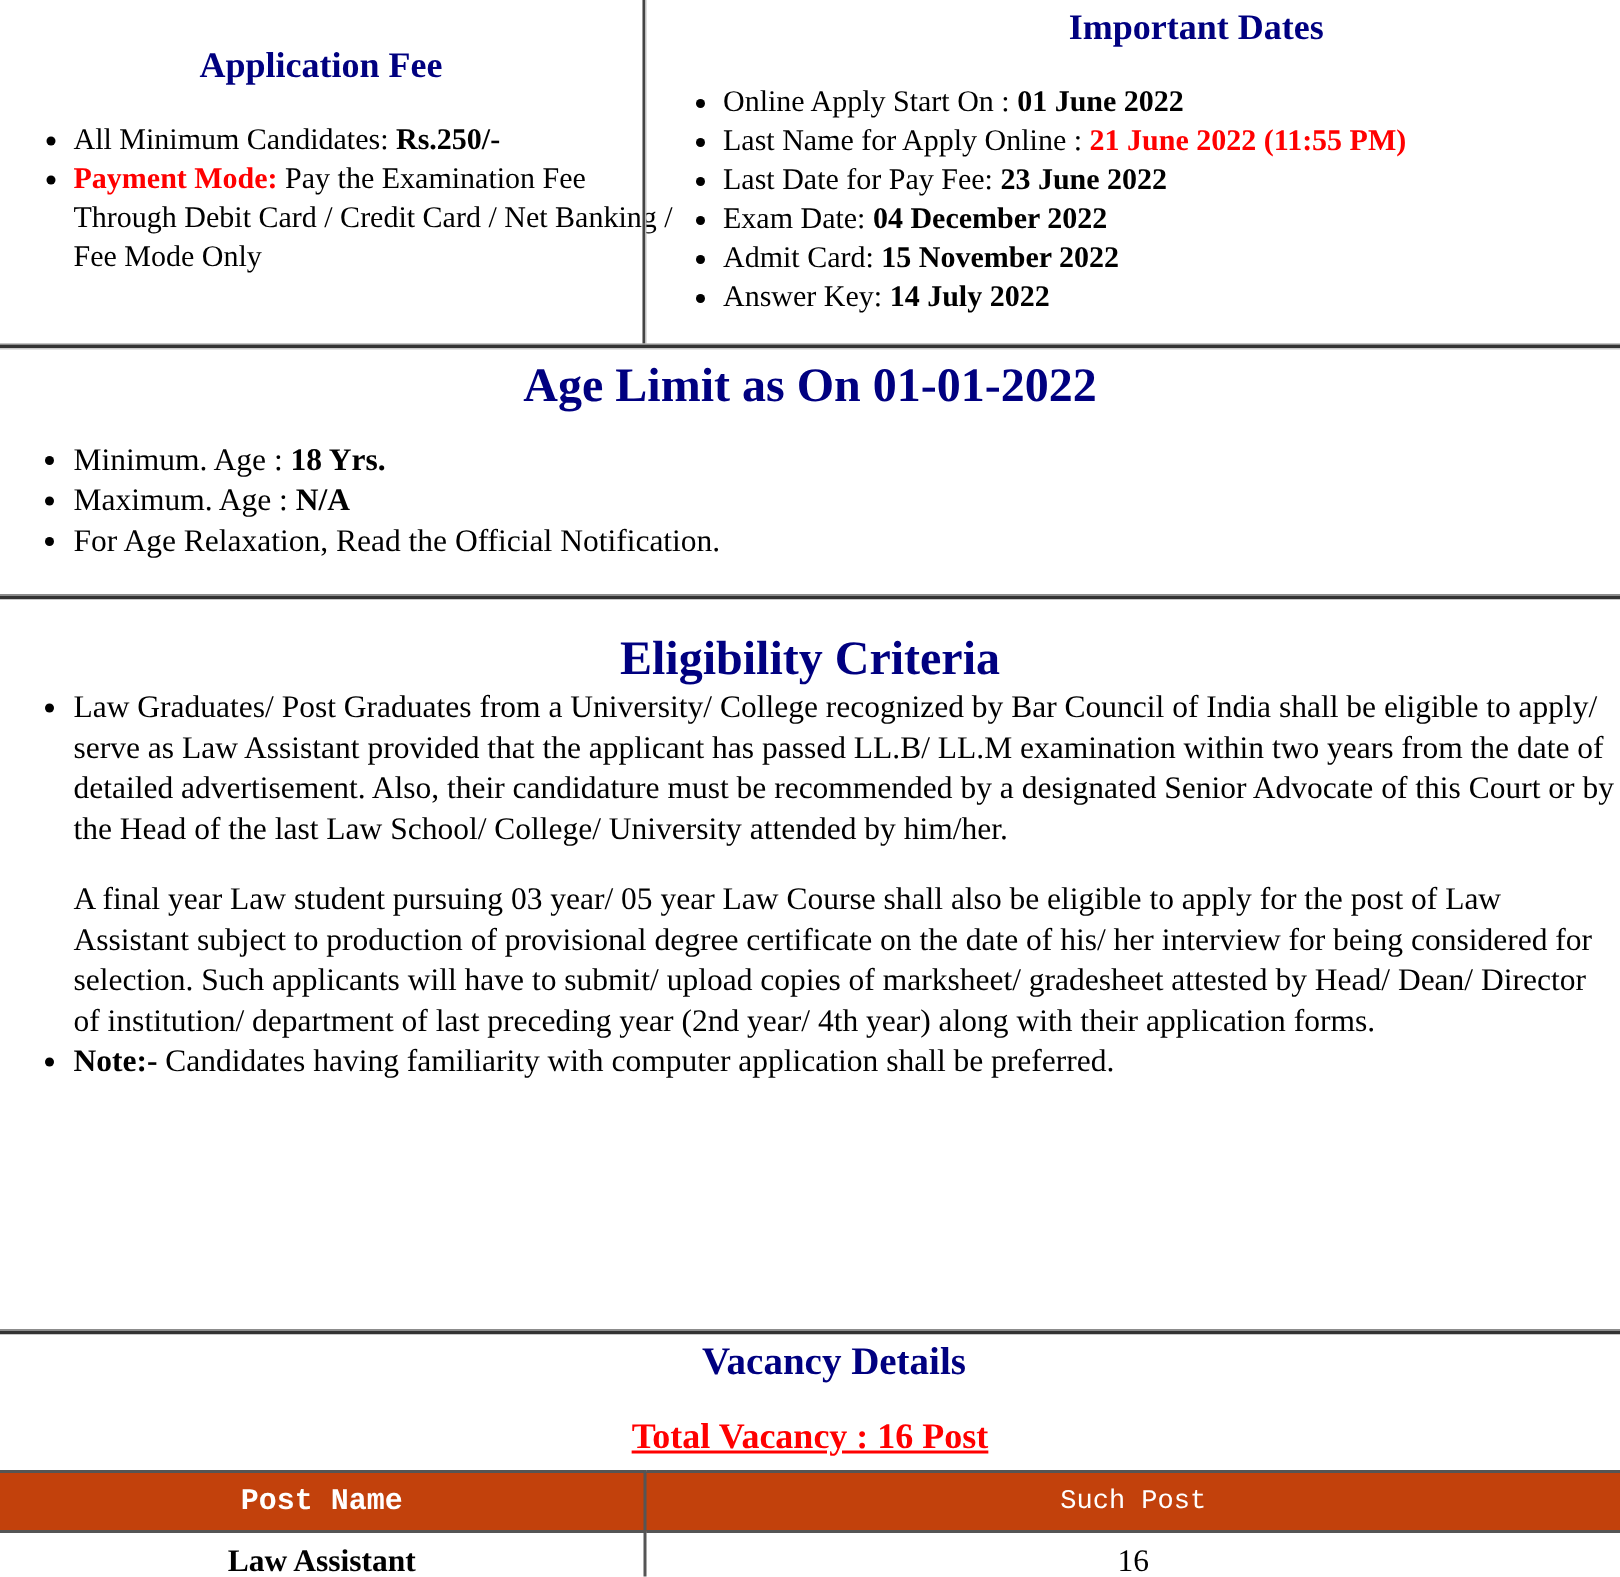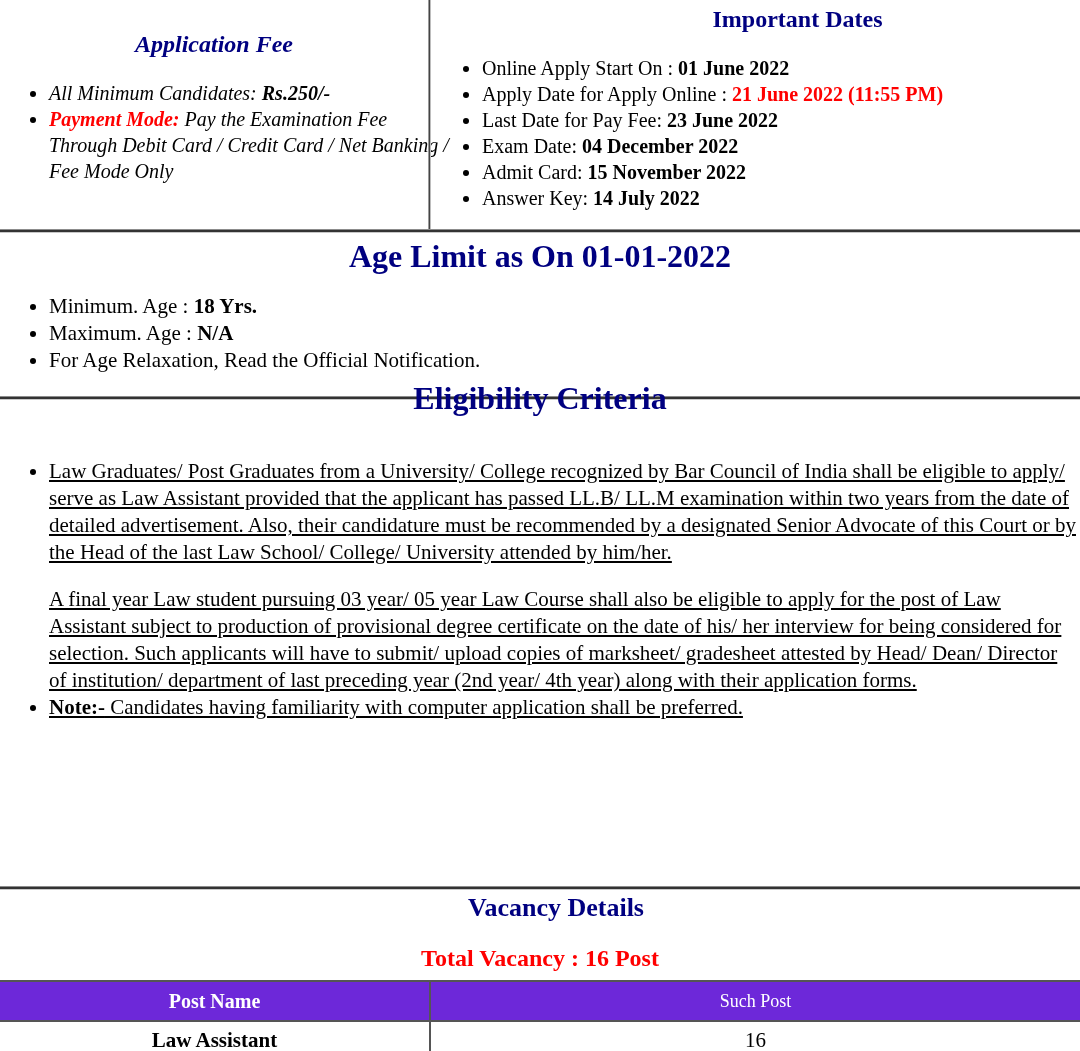--- a/index.html
+++ b/index.html
@@ -9,55 +9,55 @@
     color: #000;
   }
   .hdr { color: #000080; font-weight: bold; text-align: center; }
   .red { color: #ff0000; }
   b { font-weight: bold; }
   ul { margin: 0; padding-left: 48px; }
   li { margin: 0; }
 
   
   .top { position: absolute; left: 0; top: 0; width: 1080px; height: 229px; }
-  .col-left { position: absolute; left: 0; top: 0; width: 428px; height: 229px; font-style: italic; }
+  .col-left { position: absolute; left: 0; top: 0; width: 428px; height: 229px; }
   .col-right { position: absolute; left: 431px; top: 0; width: 649px; height: 229px; }
   .vdiv { position: absolute; left: 428px; top: 0; width: 3px; height: 229px;
           background: linear-gradient(to right, #9a9a9a 0, #9a9a9a 1px, #444 1px, #444 2px, #bdbdbd 2px); }
 
   .col-left .hdr { position: absolute; left: 0; width: 428px; top: 30px; font-size: 24px; line-height: 28px; }
   .col-left ul { position: absolute; top: 80px; left: 0; width: 400px; padding-left: 49px; font-size: 20px; line-height: 26px; }
   .col-right .hdr { position: absolute; left: 0; width: 649px; top: 5px; font-size: 24px; line-height: 28px; margin-left: 42px; }
   .col-right ul { position: absolute; top: 55px; left: 0; width: 620px; padding-left: 51px; font-size: 20px; line-height: 26px; }
 
   .hline {
     position: absolute; left: 0; width: 1080px; height: 4px;
     background: linear-gradient(to bottom, #8c8c8c 0, #8c8c8c 1px, #333 1px, #333 3px, #c8c8c8 3px);
   }
 
   .sec-hdr { position: absolute; left: 0; width: 1080px; font-size: 32px; line-height: 28px; }
   .sec-list { position: absolute; left: 0; width: 1060px; font-size: 21px; line-height: 27px; padding-left: 49px; }
 
-  .elig { position: absolute; left: 0; top: 458px; width: 1080px; font-size: 21px; line-height: 27px; text-decoration: underline; }
+  .elig { position: absolute; left: 0; top: 458px; width: 1080px; font-size: 21px; line-height: 27px; }
   .elig ul { padding-left: 49px; width: 1031px; }
   .elig p { margin: 0; }
 
   .vac-title { position: absolute; left: 0; width: 1080px; font-size: 26px; line-height: 30px; margin-left: 16px; }
-  .vac-total { position: absolute; left: 0; width: 1080px; font-size: 24px; line-height: 28px; color: #ff0000; font-weight: bold; text-align: center; }
+  .vac-total { position: absolute; left: 0; width: 1080px; font-size: 24px; line-height: 28px; color: #ff0000; font-weight: bold; text-align: center; text-decoration: underline; }
 
   table.vac {
     position: absolute; left: 0; top: 980px; width: 1080px;
     border-collapse: collapse;
     font-size: 20px;
   }
   table.vac th, table.vac td {
     border-top: 2px solid #555; border-bottom: 2px solid #555;
     text-align: center; height: 36px; padding: 0;
   }
-  table.vac th { background: #6d28d9; color: #ffffff; height: 38px; }
+  table.vac th { background: #c2410c; color: #ffffff; height: 38px; font-family: Liberation Mono, monospace; }
   table.vac th.c1 { font-weight: bold; }
   table.vac th.c2 { font-weight: normal; font-size: 18px; }
   table.vac td.c1 { font-weight: bold; font-size: 21px; }
   table.vac td.c2 { font-size: 21px; }
   table.vac .c1 { width: 429px; border-right: 2px solid #555; }
 </style>
 </head>
 <body>
 
 <div class="top">
@@ -66,41 +66,41 @@
     <ul>
       <li><span>All Minimum Candidates: </span><b>Rs.250/-</b></li>
       <li><b class="red">Payment Mode:</b><span> Pay the Examination Fee Through Debit Card / Credit Card / Net Banking / Fee Mode Only</span></li>
     </ul>
   </div>
   <div class="vdiv"></div>
   <div class="col-right">
     <div class="hdr">Important Dates</div>
     <ul>
       <li><span>Online Apply Start On : </span><b>01 June 2022</b></li>
-      <li><span>Apply Date for Apply Online : </span><b class="red">21 June 2022 (11:55 PM)</b></li>
+      <li><span>Last Name for Apply Online : </span><b class="red">21 June 2022 (11:55 PM)</b></li>
       <li><span>Last Date for Pay Fee: </span><b>23 June 2022</b></li>
       <li><span>Exam Date: </span><b>04 December 2022</b></li>
       <li><span>Admit Card: </span><b>15 November 2022</b></li>
       <li><span>Answer Key: </span><b>14 July 2022</b></li>
     </ul>
   </div>
 </div>
 
 <div class="hline" style="top:229px;"></div>
 
 <div class="sec-hdr hdr" style="top:242px;">Age Limit as On 01-01-2022</div>
 <ul class="sec-list" style="top:293px;">
   <li><span>Minimum. Age : </span><b>18 Yrs.</b></li>
   <li><span>Maximum. Age : </span><b>N/A</b></li>
   <li><span>For Age Relaxation, Read the Official Notification.</span></li>
 </ul>
 
 <div class="hline" style="top:396px;"></div>
 
-<div class="sec-hdr hdr" style="top:384px;">Eligibility Criteria</div>
+<div class="sec-hdr hdr" style="top:424px;">Eligibility Criteria</div>
 <div class="elig">
   <ul>
     <li>
       <p>Law Graduates/ Post Graduates from a University/ College recognized by Bar Council of India shall be eligible to apply/ serve as Law Assistant provided that the applicant has passed LL.B/ LL.M examination within two years from the date of detailed advertisement. Also, their candidature must be recommended by a designated Senior Advocate of this Court or by the Head of the last Law School/ College/ University attended by him/her.</p>
       <p style="margin-top:20px;">A final year Law student pursuing 03 year/ 05 year Law Course shall also be eligible to apply for the post of Law Assistant subject to production of provisional degree certificate on the date of his/ her interview for being considered for selection. Such applicants will have to submit/ upload copies of marksheet/ gradesheet attested by Head/ Dean/ Director of institution/ department of last preceding year (2nd year/ 4th year) along with their application forms.</p>
     </li>
     <li style=""><b>Note:-</b><span> Candidates having familiarity with computer application shall be preferred.</span></li>
   </ul>
 </div>
 

